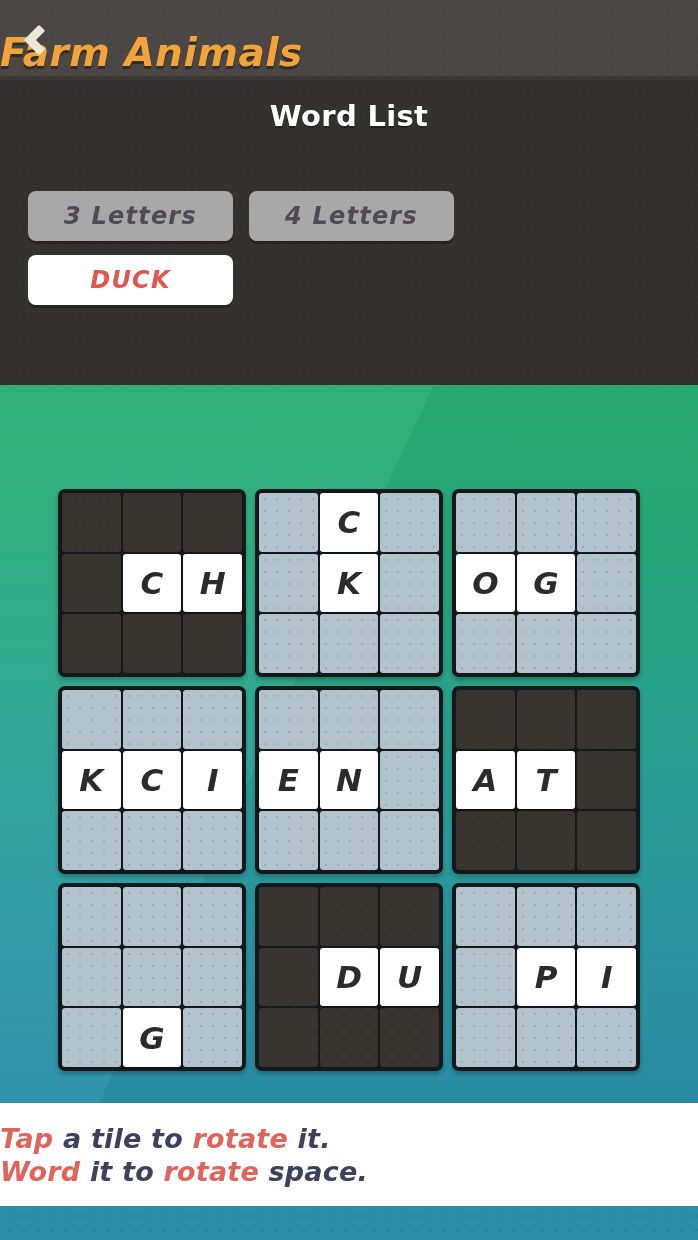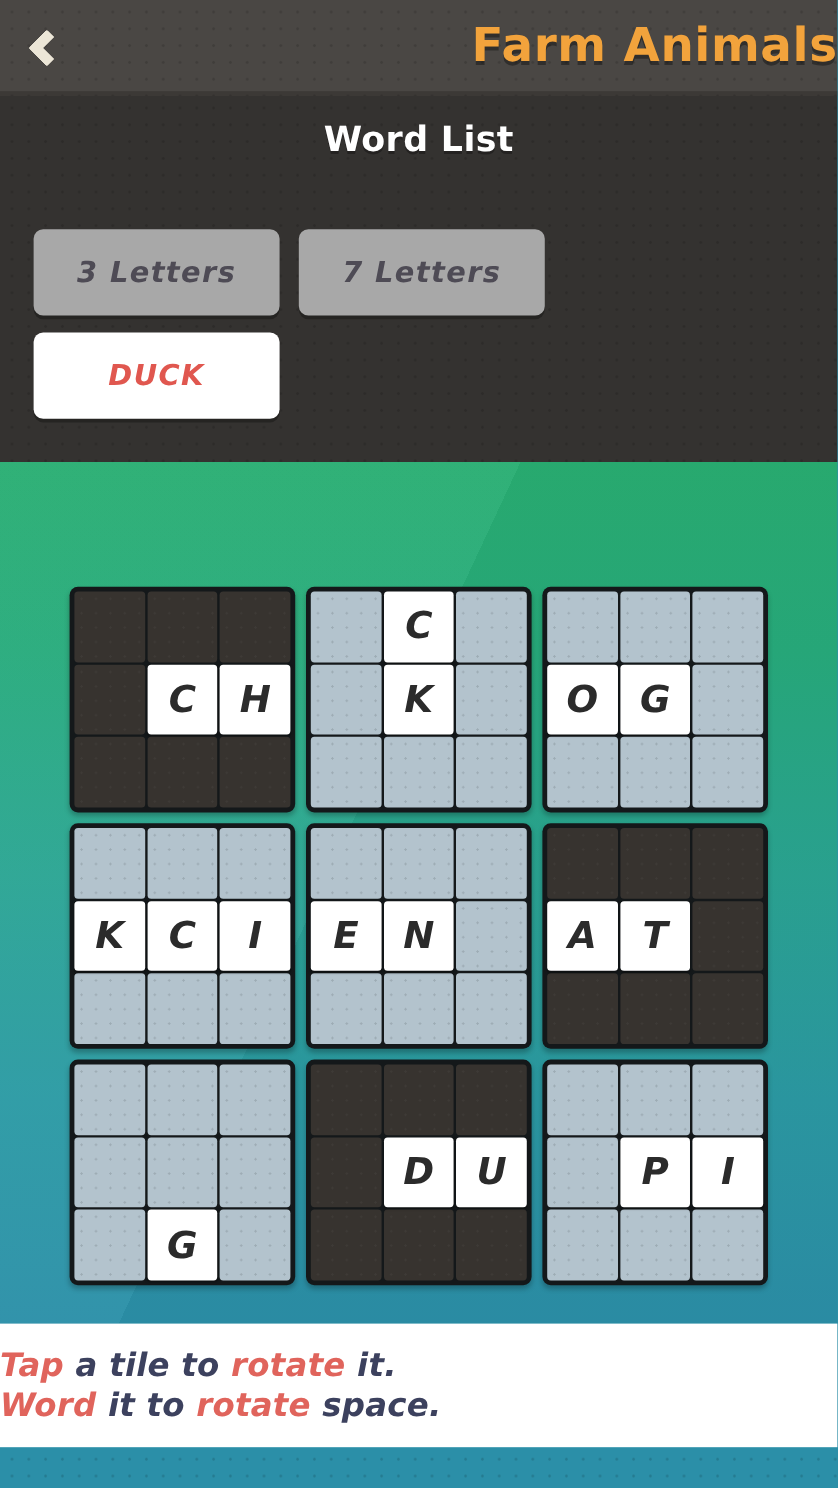--- a/index.html
+++ b/index.html
@@ -67,28 +67,29 @@
     height: 22px;
     border-left: 9px solid #ece6d7;
     border-bottom: 9px solid #ece6d7;
     transform: rotate(45deg);
     border-radius: 2px;
   }
 
   .header-title {
     position: absolute;
     left: 0; right: 0;
-    top: 0;
+    top: 14px;
     height: 80px;
     line-height: 78px;
-    text-align: right;
+    text-align: left;
     z-index: 2;
     font-family: "DejaVu Sans", sans-serif;
     font-size: 39px;
     font-weight: bold;
+    font-style: italic;
     letter-spacing: 0.5px;
     color: #f2a33c;
     text-shadow: 0 3px 0 rgba(0,0,0,0.35);
   }
 
   
   .wordlist {
     position: relative;
     flex: 0 0 305px;
     background: #343230;
@@ -111,21 +112,21 @@
   .chips {
     position: relative;
     z-index: 2;
     margin-top: 58px;
     display: flex;
     flex-wrap: wrap;
     gap: 14px 16px;
   }
 
   .chip {
-    height: 72px;
+    height: 50px;
     min-width: 205px;
     border-radius: 8px;
     display: flex;
     align-items: center;
     justify-content: center;
     font-size: 24px;
     font-weight: bold;
     font-style: italic;
     letter-spacing: 1.2px;
     cursor: pointer;
@@ -256,21 +257,21 @@
       <span class="chev"></span>
     </div>
     <div class="header-title">Farm Animals</div>
     <div class="header-underline"></div>
   </div>
 
   <div class="wordlist dots">
     <div class="wordlist-title">Word List</div>
     <div class="chips" id="chips">
         <div class="chip group">3 Letters</div>
-        <div class="chip group">7 Letters</div>
+        <div class="chip group">4 Letters</div>
         <div class="chip word wide">DUCK</div>
       </div>
   </div>
 
   <div class="board-area">
     <div class="board-shade"></div>
     <div class="board" id="board">
         <div class="tile">
           <div class="cell dark"></div>
           <div class="cell dark"></div>

